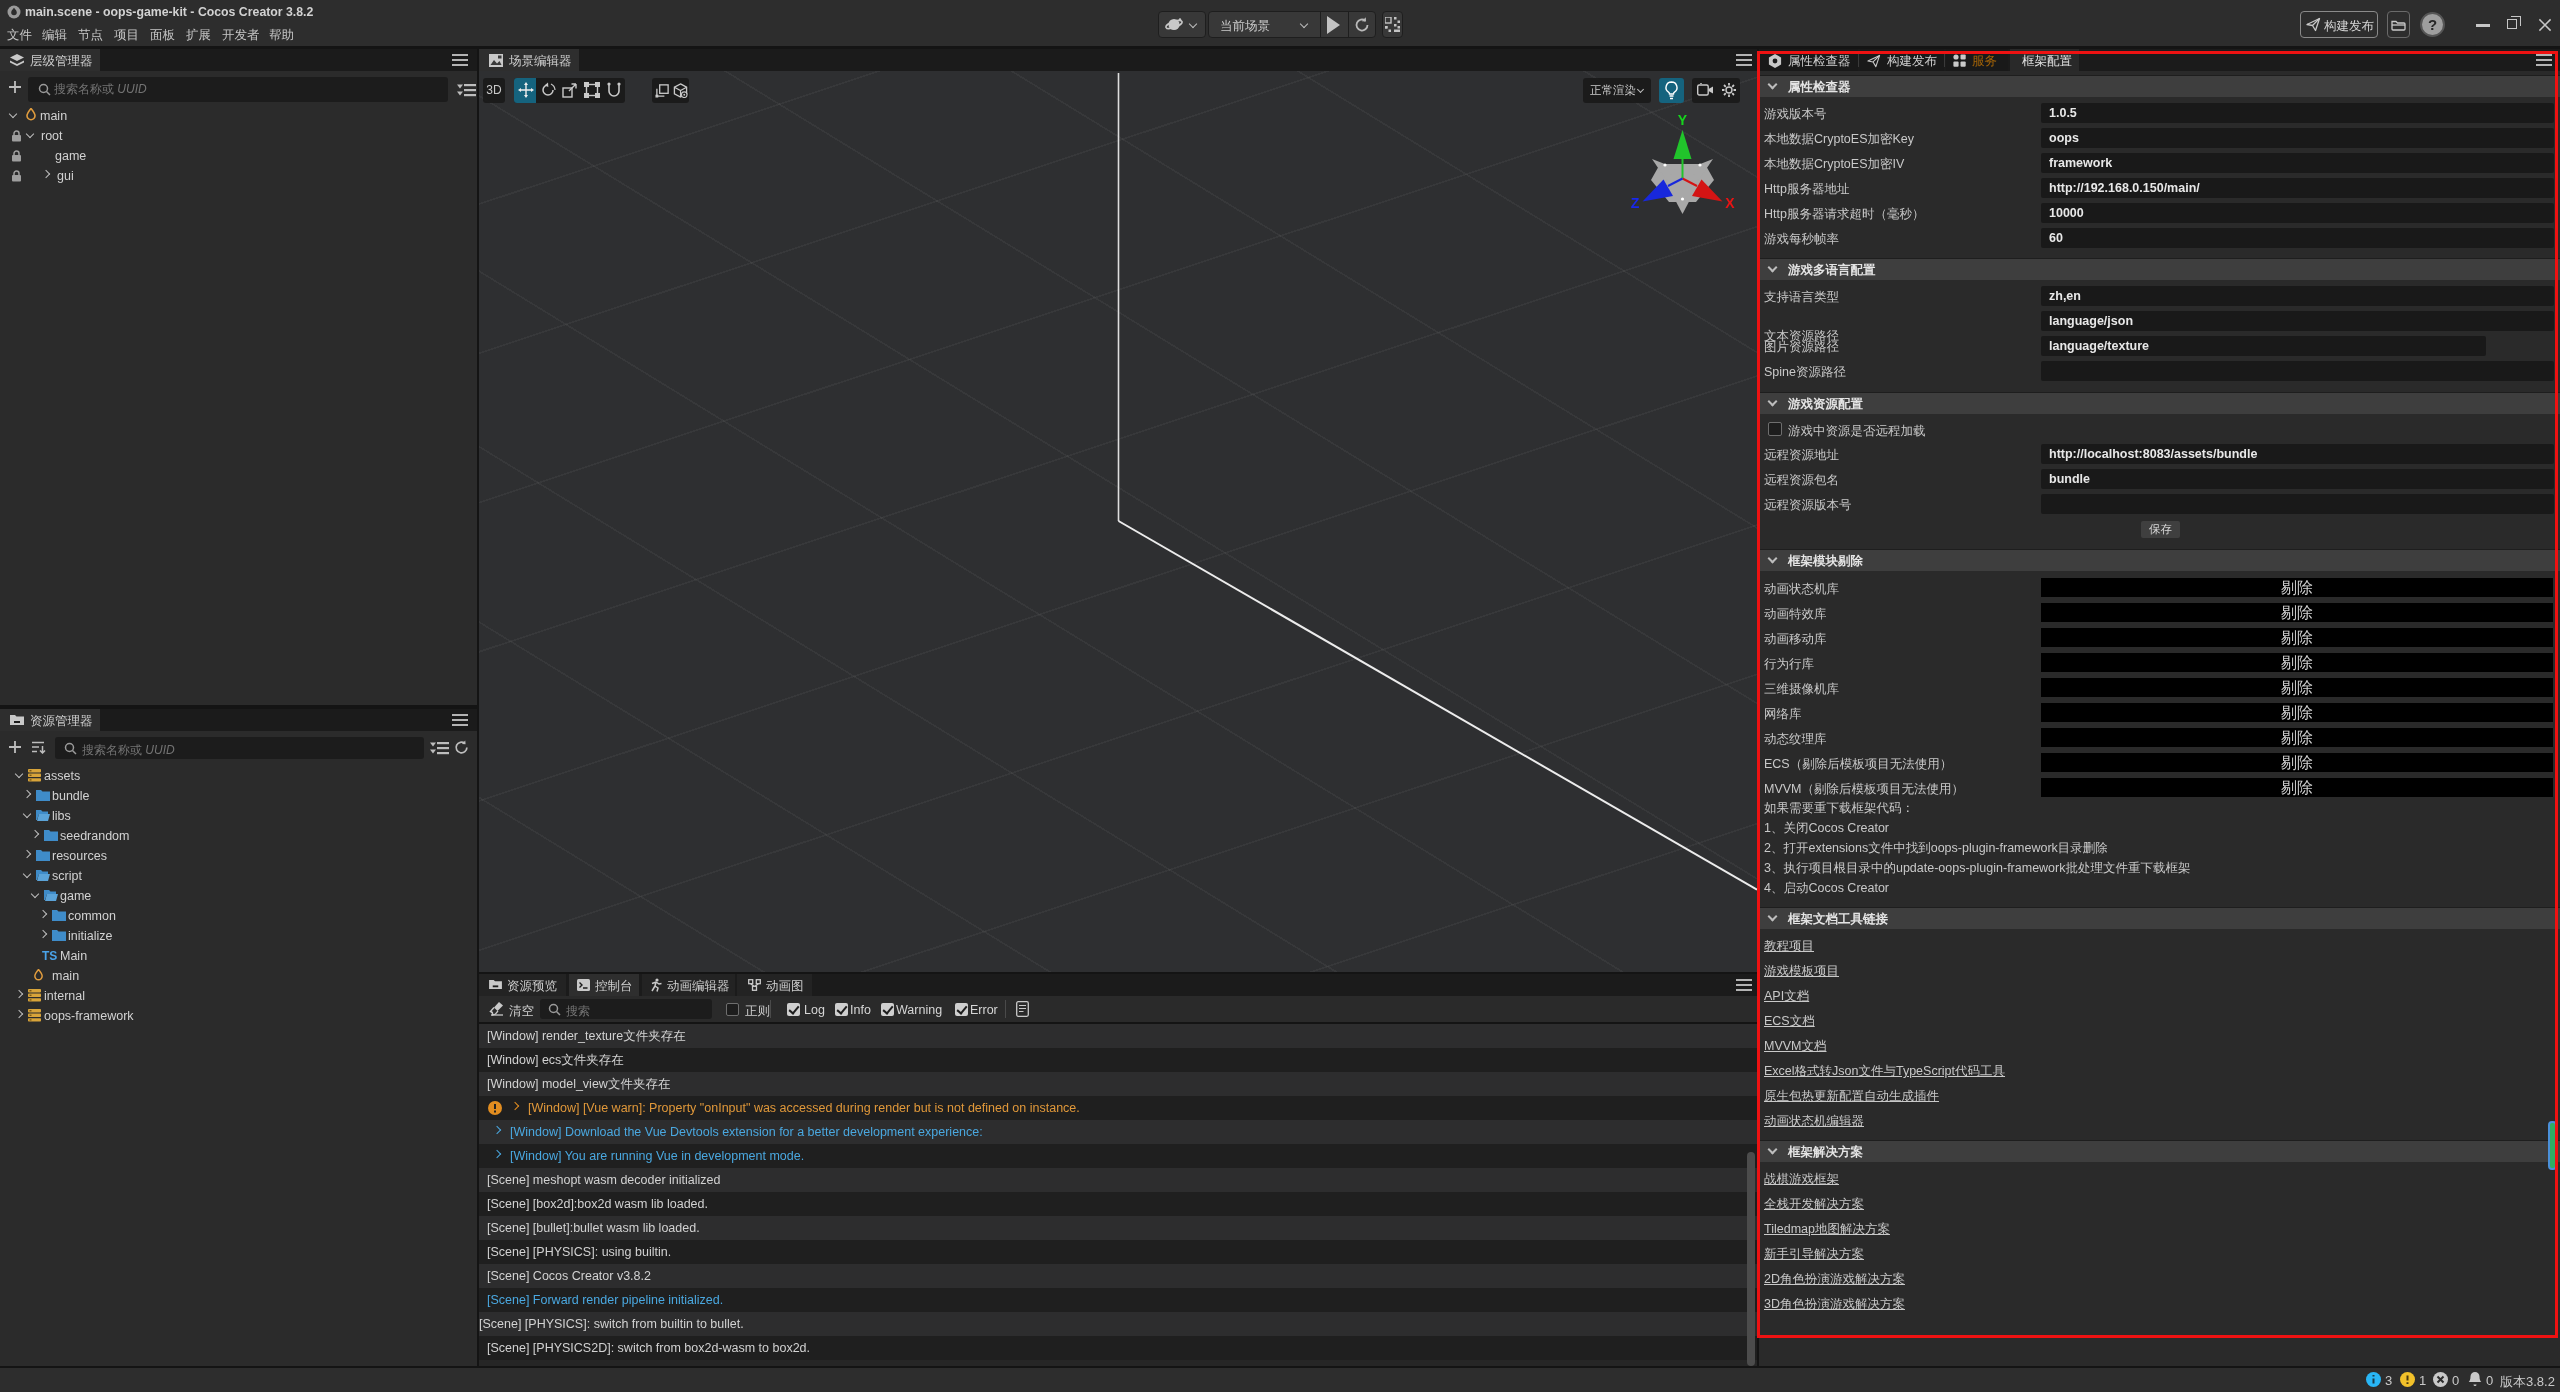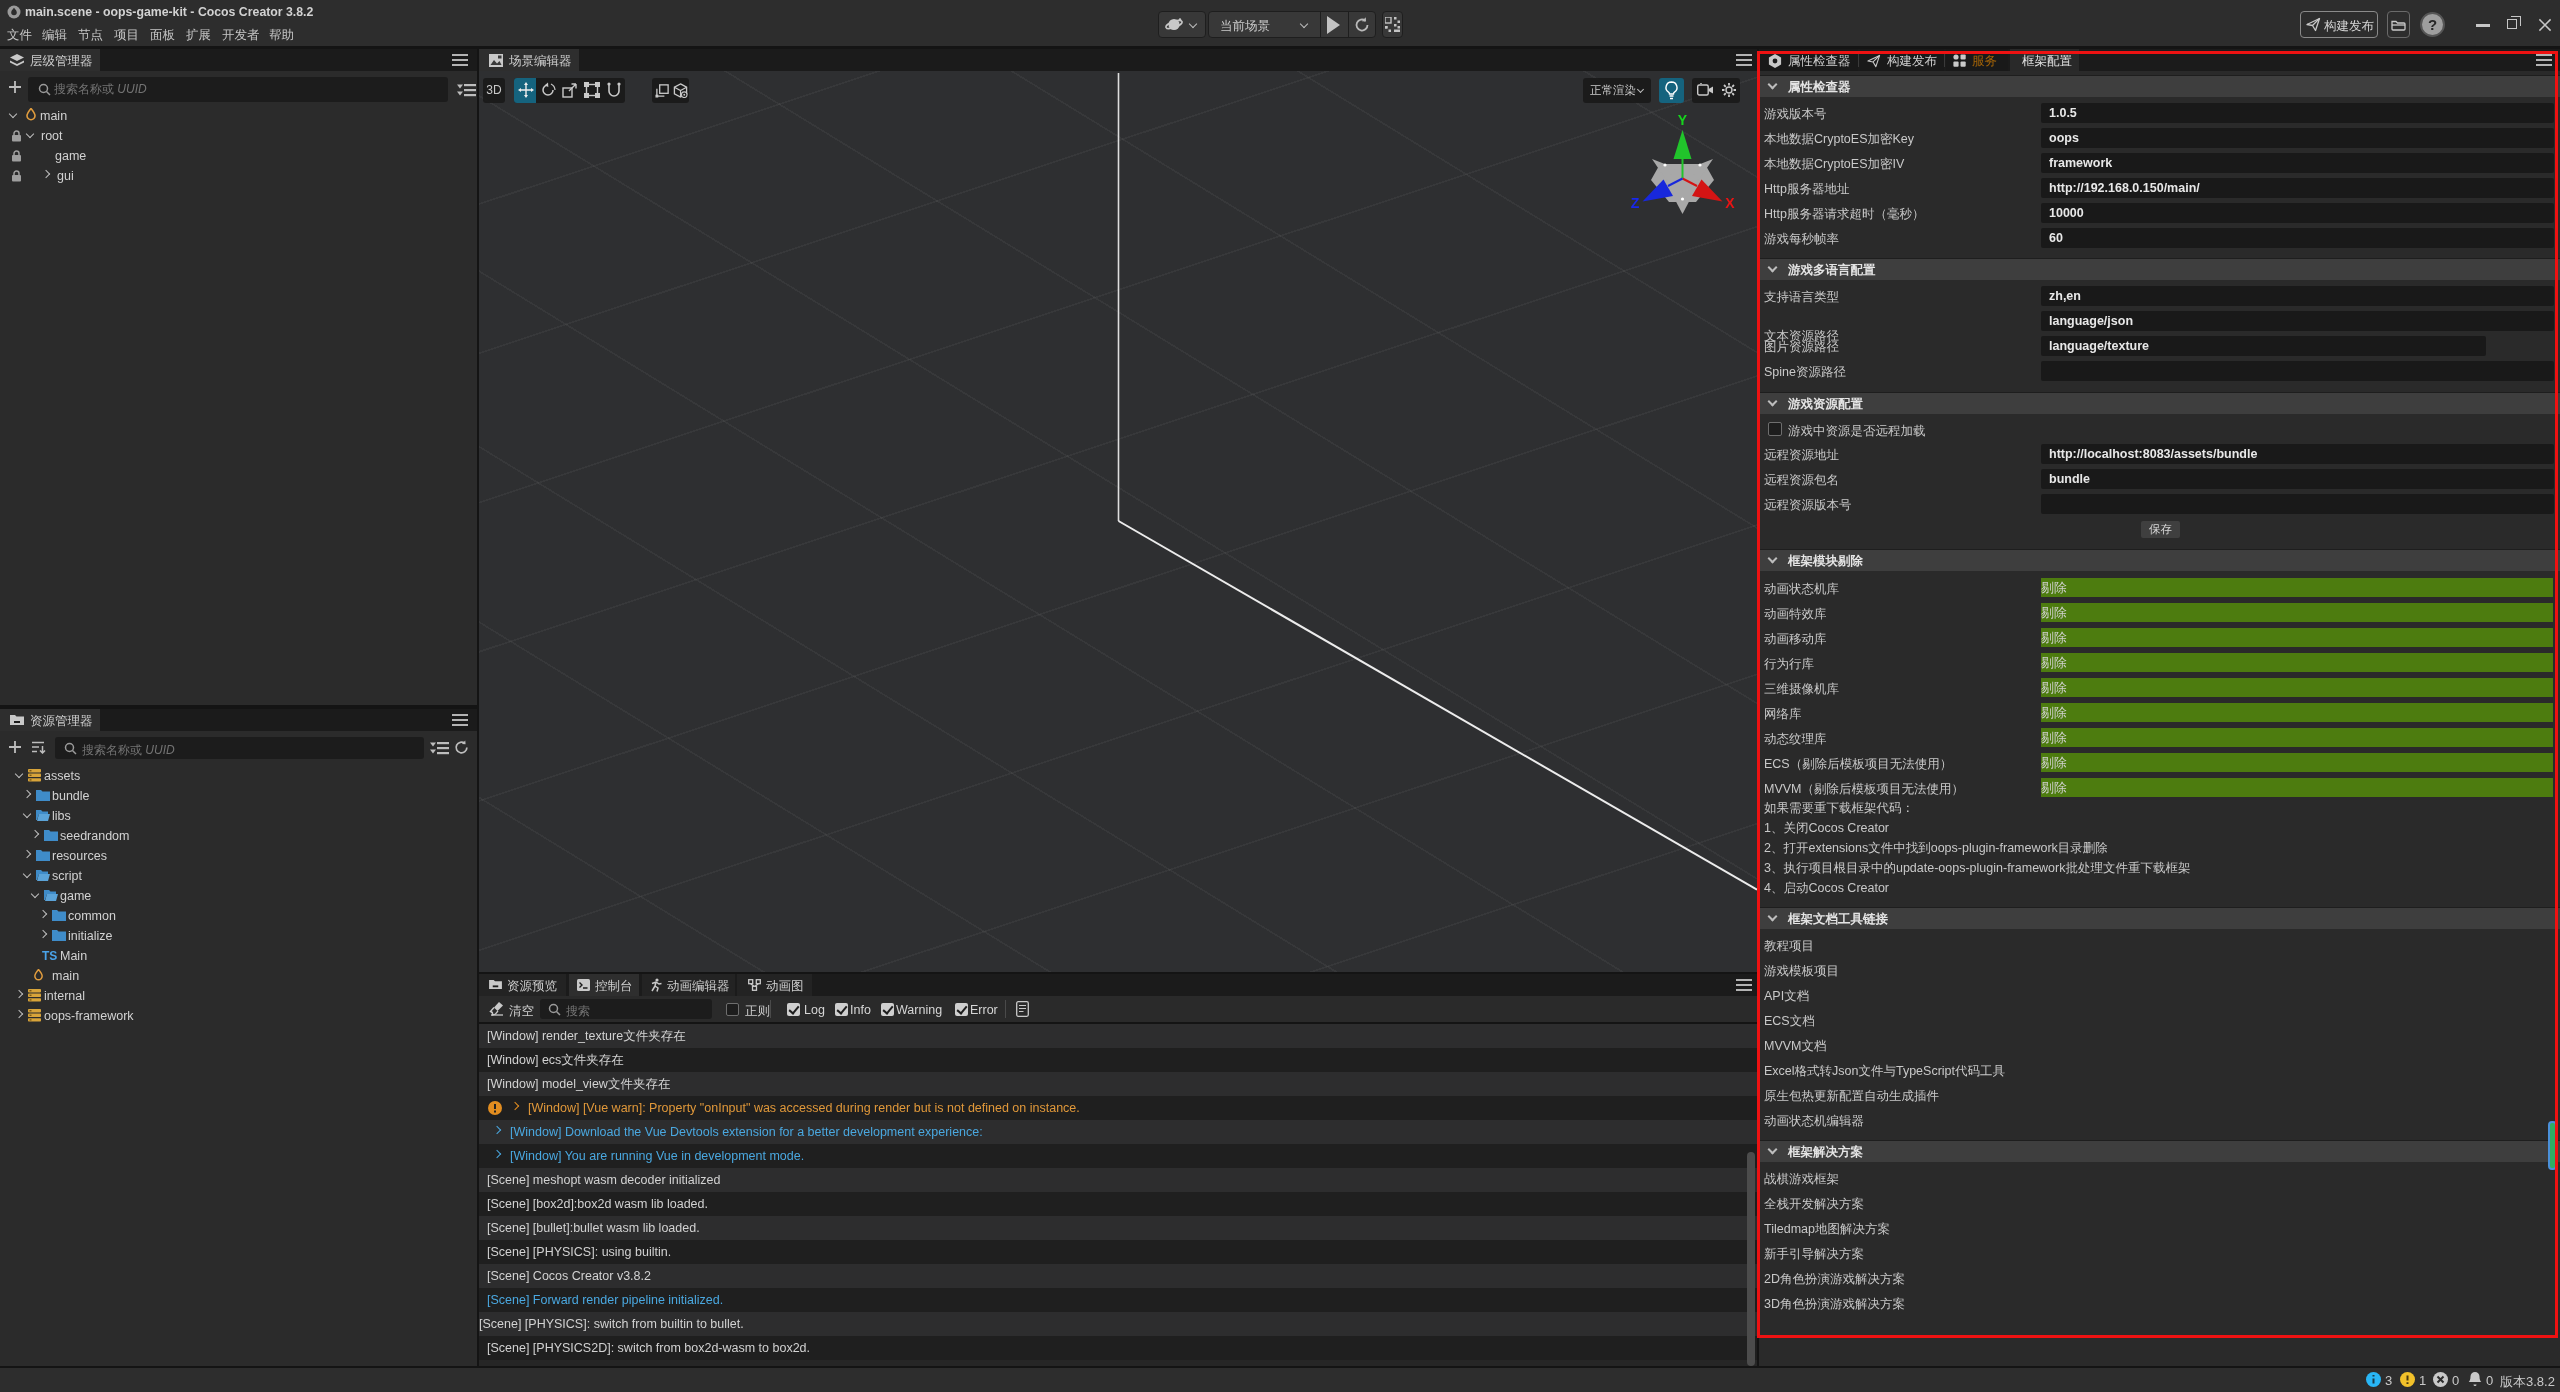--- a/index.html
+++ b/index.html
@@ -12,22 +12,22 @@
 .ham i{display:block;height:2px;background:#b4b4b4;margin:0 0 3px 0}
 .lbl{position:absolute;color:#c9c9c9;font-size:12.5px;white-space:nowrap}
 .inp{position:absolute;background:#191919;border-radius:2px;color:#e8e8e8;font-size:12.5px;font-weight:bold;
  line-height:20px;padding-left:8px;white-space:nowrap;overflow:hidden}
 .sech{position:absolute;left:0;width:801px;height:22px;background:#3e3e3e;color:#e4e4e4;
  font-size:12.5px;font-weight:bold;line-height:22px;border-top:1px solid #1e1e1e}
 .sech b{position:absolute;left:29px;font-weight:bold}
 .chev{position:absolute;width:8px;height:8px;border-left:2px solid #bdbdbd;border-bottom:2px solid #bdbdbd}
 .chev.d{transform:rotate(-45deg)}
 .chev.r{transform:rotate(-135deg)}
-.bar{position:absolute;background:#4d7c0f;color:#d2d2d2;font-size:13px;text-align:left}
-.lnk{position:absolute;color:#c9c9c9;font-size:12.5px;white-space:nowrap}
+.bar{position:absolute;background:#000000;color:#d2d2d2;font-size:16px;text-align:center}
+.lnk{position:absolute;color:#c9c9c9;font-size:12.5px;text-decoration:underline;white-space:nowrap}
 .trow{position:absolute;left:0;width:100%;height:20px;color:#d2d2d2;font-size:12.5px;line-height:20px}
 .crow{position:absolute;left:479px;width:1278px;height:24px;color:#d2d2d2;font-size:12.5px;line-height:24px;white-space:nowrap}
 .cb{position:absolute;width:13px;height:13px;border-radius:2px}
 .cb.un{background:#1d1d1d;border:1px solid #6e6e6e}
 .cb.ck{background:#cfcfcf}
 .cb.ck:after{content:"";position:absolute;left:3.5px;top:0.5px;width:4px;height:8px;
  border:solid #1d1d1d;border-width:0 2px 2px 0;transform:rotate(40deg)}
 .searchbox{position:absolute;background:#1c1c1c;border-radius:3px}
 .ph{position:absolute;color:#737373;font-size:12px;white-space:nowrap}
 .ph i{font-style:italic}

